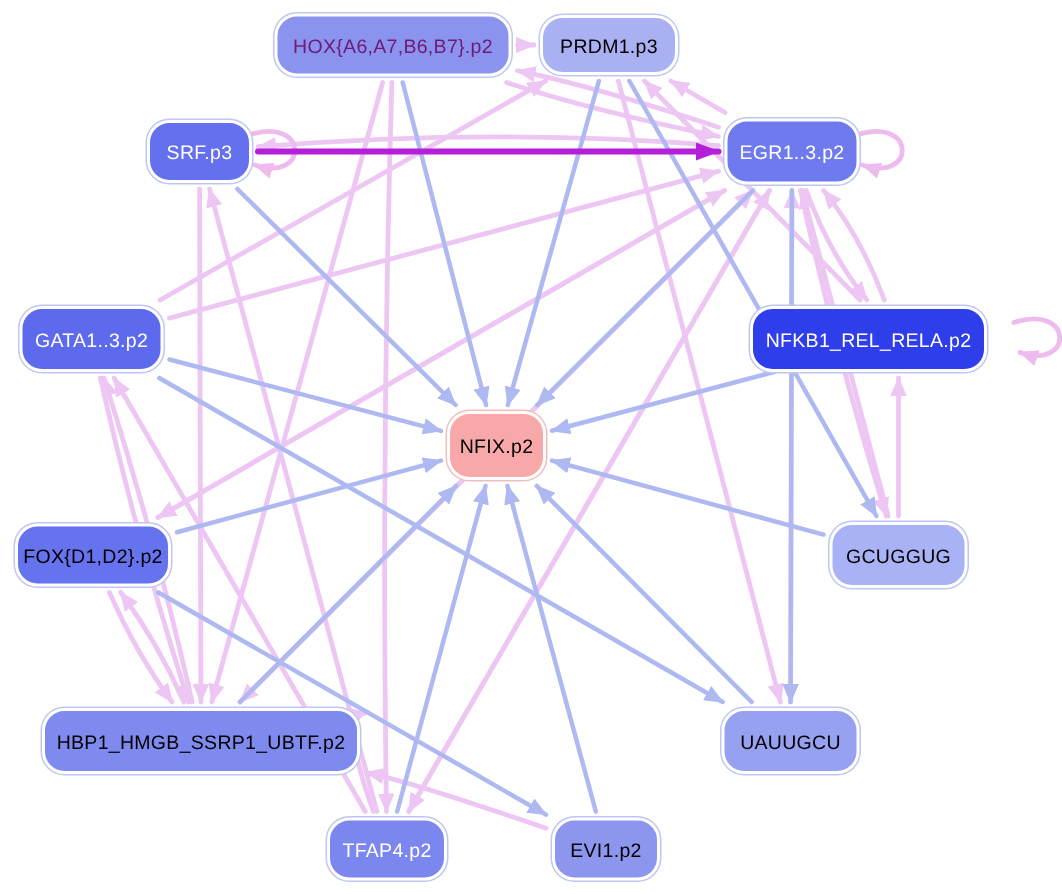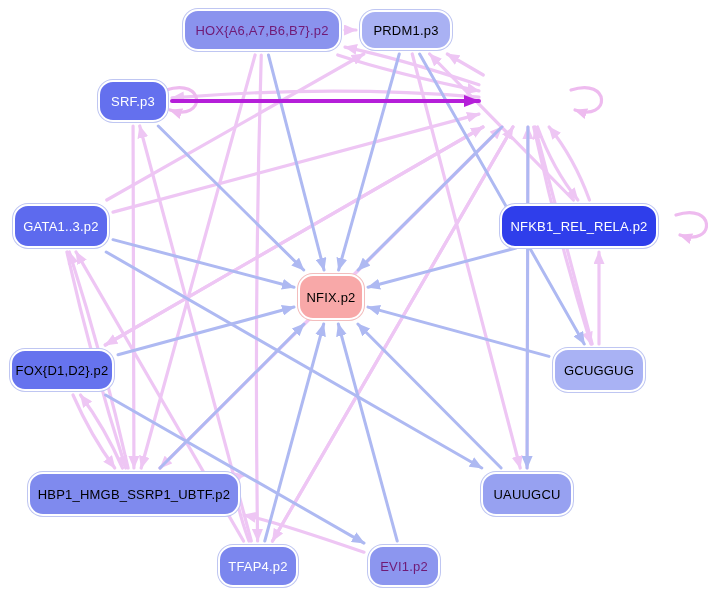--- a/index.html
+++ b/index.html
@@ -85,20 +85,23 @@
     </svg>
 <div class="node" style="left: 183px; top: 9px; width: 154px; height: 38px; background: rgb(138, 147, 238); color: #701a75;">
       <span>HOX{A6,A7,B6,B7}.p2</span>
     </div>
     <div class="node" style="left: 360px; top: 10px; width: 88px; height: 36px; background: rgb(169, 177, 243); color: rgb(0, 0, 0);">
       <span>PRDM1.p3</span>
     </div>
     <div class="node" style="left: 98px; top: 80px; width: 66px; height: 38px; background: rgb(100, 112, 238); color: rgb(255, 255, 255);">
       <span>SRF.p3</span>
     </div>
+    <div class="node" style="left: 483px; top: 79px; width: 86px; height: 40px; background: rgb(110, 122, 238); color: rgb(255, 255, 255);">
+      <span>EGR1..3.p2</span>
+    </div>
     <div class="node" style="left: 13px; top: 204px; width: 92px; height: 40px; background: rgb(93, 106, 238); color: rgb(255, 255, 255);">
       <span>GATA1..3.p2</span>
     </div>
     <div class="node" style="left: 500px; top: 204px; width: 154px; height: 40px; background: rgb(47, 62, 235); color: rgb(255, 255, 255);">
       <span>NFKB1_REL_RELA.p2</span>
     </div>
     <div class="node center" style="left: 298px; top: 274px; width: 62px; height: 42px; background: rgb(248, 168, 168); color: rgb(0, 0, 0);">
       <span>NFIX.p2</span>
     </div>
     <div class="node" style="left: 10px; top: 349px; width: 100px; height: 38px; background: rgb(102, 115, 238); color: #000000;">
@@ -109,16 +112,16 @@
     </div>
     <div class="node" style="left: 553px; top: 348px; width: 88px; height: 40px; background: rgb(169, 178, 244); color: rgb(0, 0, 0);">
       <span>GCUGGUG</span>
     </div>
     <div class="node" style="left: 28px; top: 472px; width: 208px; height: 40px; background: rgb(127, 138, 238); color: rgb(0, 0, 0); text-align: center;">
       <span>HBP1_HMGB_SSRP1_UBTF.p2</span>
     </div>
     <div class="node" style="left: 218px; top: 545px; width: 76px; height: 38px; background: rgb(123, 134, 238); color: rgb(255, 255, 255);">
       <span>TFAP4.p2</span>
     </div>
-    <div class="node" style="left: 368px; top: 545px; width: 68px; height: 38px; background: rgb(140, 150, 239); color: #701a75; align-items: center;">
+    <div class="node" style="left: 368px; top: 545px; width: 68px; height: 38px; background: rgb(140, 150, 239); color: #000000; align-items: center;">
       <span>EVI1.p2</span>
     </div>
   </div>
 
 </body></html>

